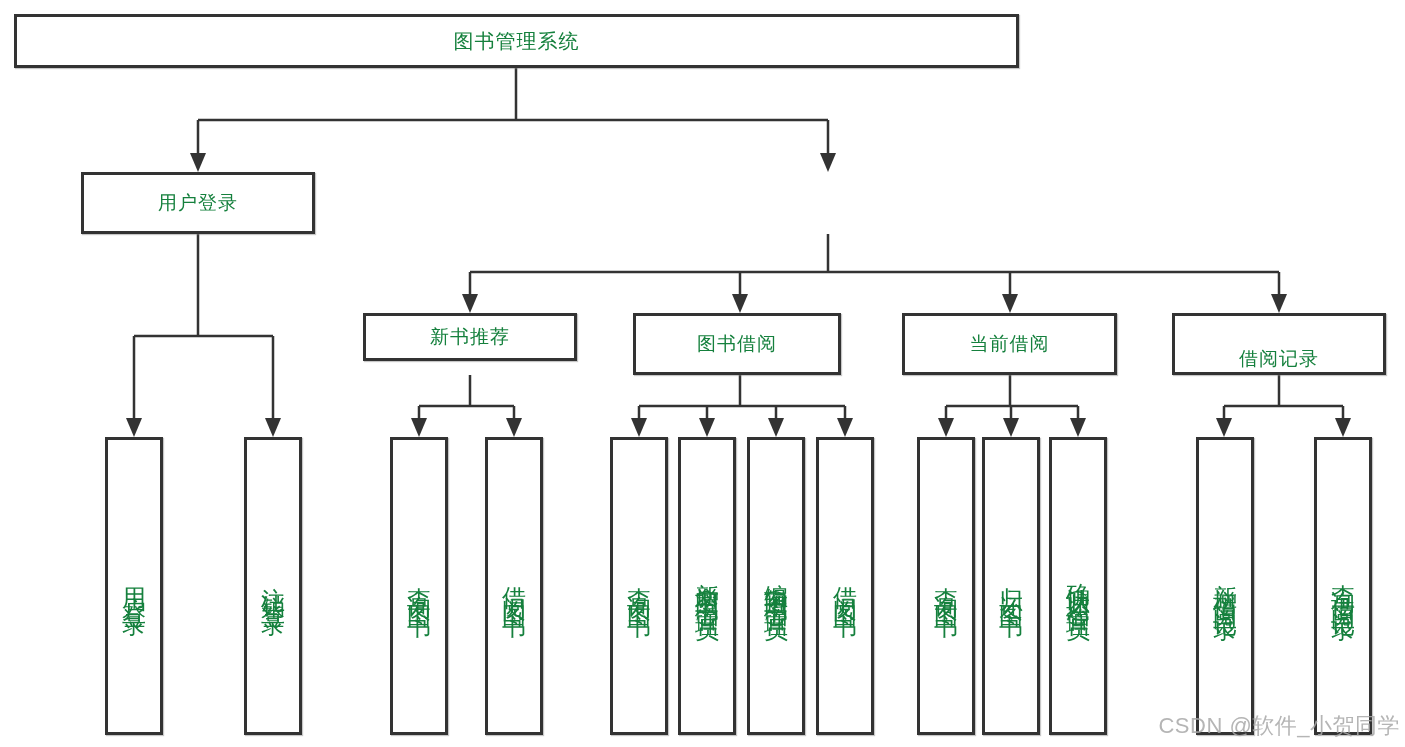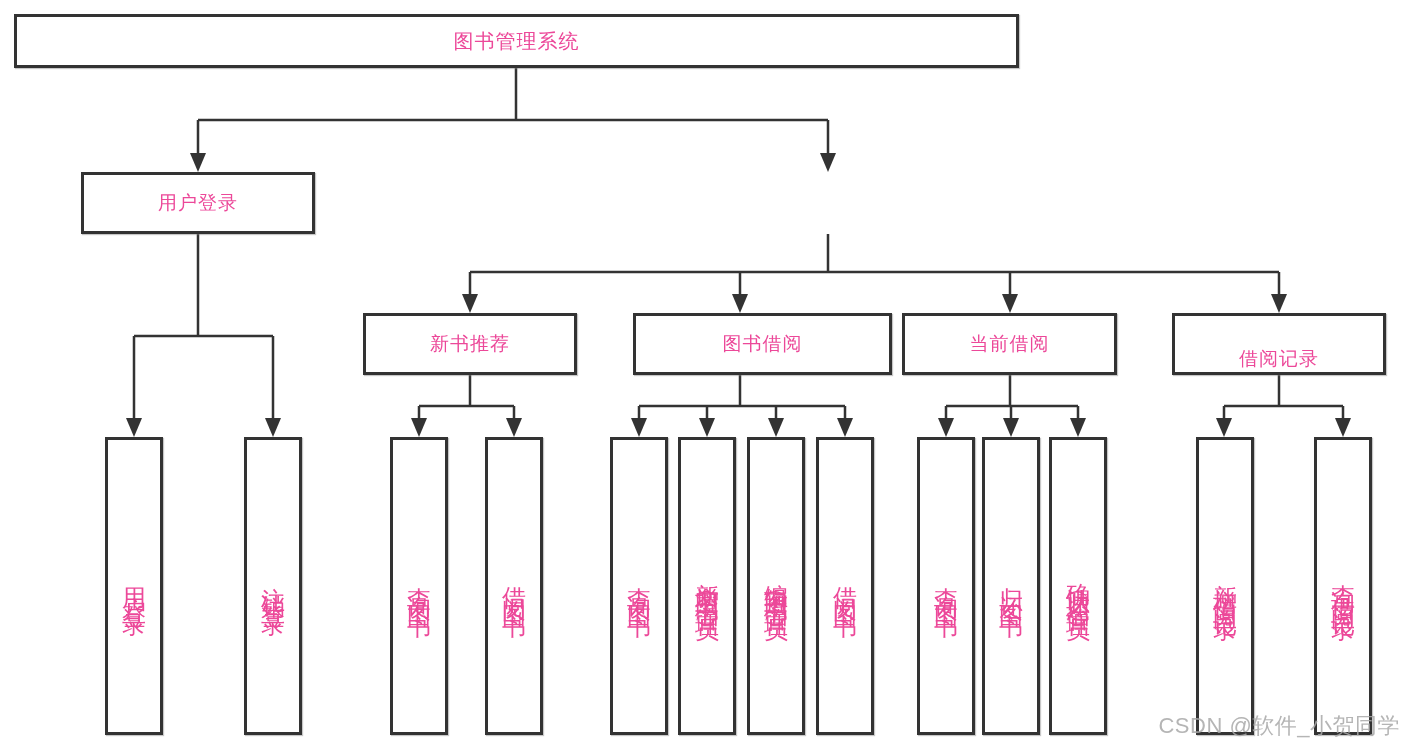--- a/index.html
+++ b/index.html
@@ -24,21 +24,21 @@
     pointer-events: none;
   }
   .box {
     position: absolute;
     box-sizing: border-box;
     border: 3px solid #333333;
     background: #ffffff;
     display: flex;
     align-items: center;
     justify-content: center;
-    color: #ec4899;
+    color: #15803d;
     box-shadow: 1px 1px 1px rgba(130,130,130,0.45);
   }
   .h-label {
     font-size: 19px;
     letter-spacing: 1px;
     white-space: nowrap;
   }
   .root-label {
     font-size: 20px;
   }
@@ -126,24 +126,24 @@
   </svg>
 
   <div class="box" style="left:14px; top:14px; width:1005px; height:54px;">
     <span class="h-label root-label">图书管理系统</span>
   </div>
 
   <div class="box" style="left:81px; top:172px; width:234px; height:62px;">
     <span class="h-label">用户登录</span>
   </div>
 
-  <div class="box" style="left:363px; top:313px; width:214px; height:62px;text-align:center;">
+  <div class="box" style="left:363px; top:313px; width:214px; height:48px;text-align:center;">
     <span class="h-label">新书推荐</span>
   </div>
-  <div class="box" style="left:633px; top:313px; width:259px; height:62px;">
+  <div class="box" style="left:633px; top:313px; width:208px; height:62px;">
     <span class="h-label">图书借阅</span>
   </div>
   <div class="box" style="left:902px; top:313px; width:215px; height:62px;">
     <span class="h-label">当前借阅</span>
   </div>
   <div class="box" style="left:1172px; top:313px; width:214px; height:62px;align-items:flex-end;">
     <span class="h-label">借阅记录</span>
   </div>
 
   <div class="box" style="left:105px; top:437px; width:58px; height:298px;">

